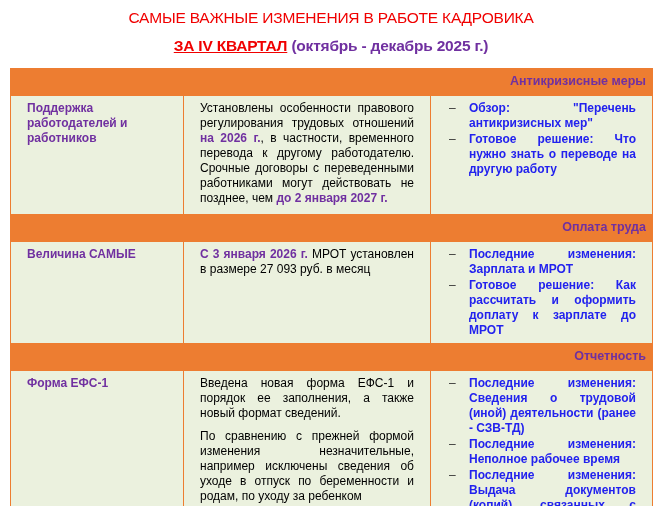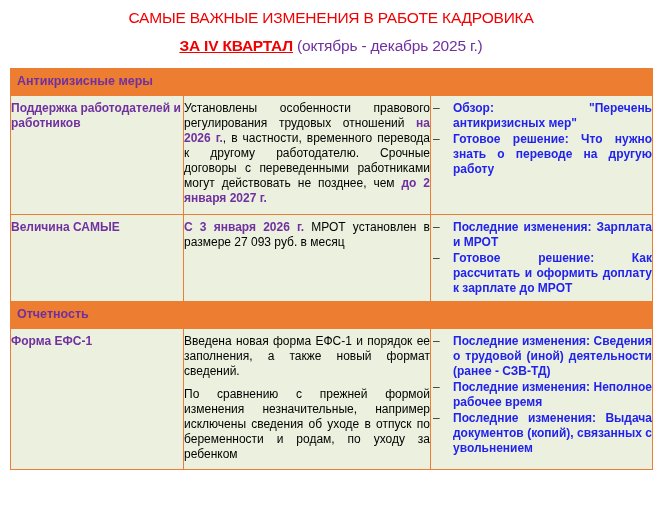--- a/index.html
+++ b/index.html
@@ -9,41 +9,41 @@
     -webkit-font-smoothing:antialiased;
   }
   .title1{
     margin-top:9px;text-align:center;
     color:#f00000;font-weight:normal;font-size:15.5px;letter-spacing:-0.2px;
   }
   .title2{
     margin-top:10px;text-align:center;font-size:15.5px;letter-spacing:-0.2px;
   }
   .title2 .q{color:#f00000;font-weight:bold;text-decoration:underline;}
-  .title2 .p{color:#7030A0;font-weight:normal;}
+  .title2 .p{color:#7030A0;font-weight:bold;}
   table.doc{
     margin:13px 0 0 10px;width:642px;
     border-collapse:collapse;table-layout:fixed;
   }
   table.doc td{
     border:1px solid #ED7D31;
     font-size:12px;line-height:1.25;
-    padding:5px 0;vertical-align:top;
+    padding:5px 16px;vertical-align:top;
     word-wrap:break-word;
   }
   col.c1{width:173px;}
   col.c2{width:247px;}
   col.c3{width:222px;}
   tr.head td{
     background:#ffffff;color:#ED7D31;font-weight:bold;font-size:13px;
     text-align:center;vertical-align:middle;height:40px;padding:3px 6px;
   }
   tr.band td{
     background:#ED7D31;color:#7030A0;font-weight:bold;font-size:12.5px;
-    text-align:left;vertical-align:middle;height:22px;padding:2px 6px;
+    text-align:right;vertical-align:middle;height:22px;padding:2px 6px;
   }
   tr.row td{background:#EBF1DE;}
   td.topic{color:#7030A0;font-weight:bold;}
   td.essence{text-align:justify;color:#000;}
   td.essence p{margin:0;}
   td.essence p + p{margin-top:8px;}
   .pm{color:#7030A0;font-weight:bold;}
   .ul{}
   td.materials{padding-left:6px;}
   .li{display:flex;align-items:flex-start;}
@@ -86,20 +86,23 @@
           <span class="dash">–</span>
           <span class="lk">Обзор: "Перечень антикризисных мер"</span>
         </div>
         <div class="li">
           <span class="dash">–</span>
           <span class="lk">Готовое решение: Что нужно знать о переводе на другую работу</span>
         </div>
       </td>
     </tr>
 
+    <tr class="band">
+      <td colspan="3">Оплата труда</td>
+    </tr>
     <tr class="row">
       <td class="topic h2">Величина САМЫЕ</td>
       <td class="essence">
         <p><span class="pm">С 3 января 2026 г.</span><span> МРОТ установлен в размере 27 093 руб. в месяц</span></p>
       </td>
       <td class="materials">
         <div class="li">
           <span class="dash">–</span>
           <span class="lk">Последние изменения: Зарплата и МРОТ</span>
         </div>

